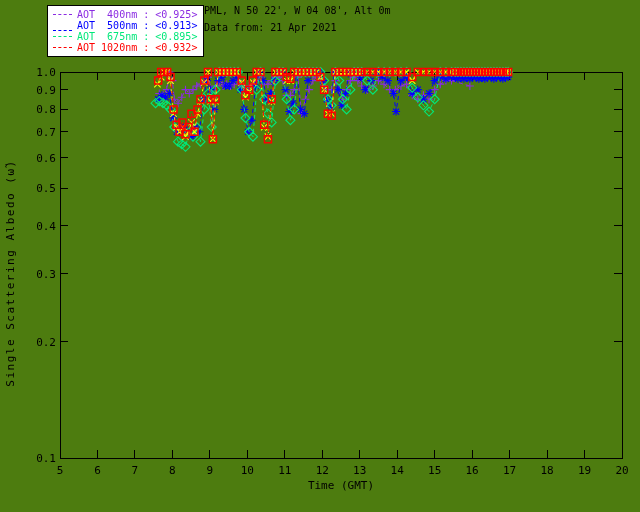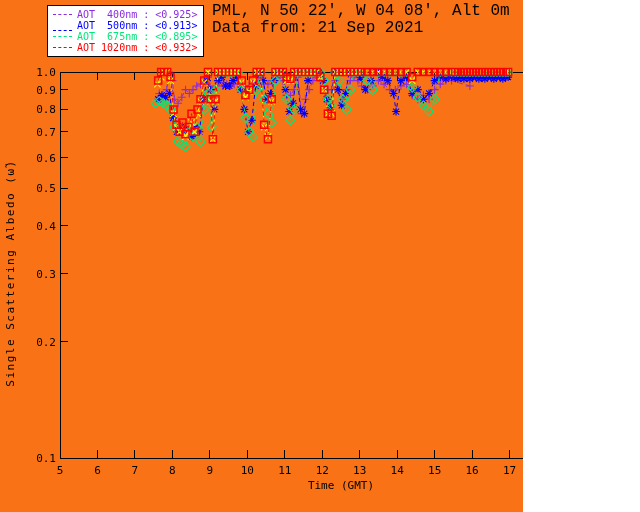--- a/index.html
+++ b/index.html
@@ -1,43 +1,43 @@
 <!DOCTYPE html>
 <html><head>
 <meta charset="utf-8">
 <style>
   html,body{margin:0;padding:0;background:#fff;}
   .screen{
-    position:relative;width:523px;height:512px;background:#f97316;
+    position:relative;width:640px;height:512px;background:#4d7c0f;
     font-family:"DejaVu Sans Mono",monospace;overflow:hidden;
   }
   .legend{
     position:absolute;left:47px;top:5px;border:1px solid #000;
     padding:3px 6px 3px 5px;background:#fff;z-index:2;
   }
   .legend-row{display:flex;align-items:center;height:11px;font-size:10px;line-height:11px;white-space:pre;}
   .legend-dash{display:inline-block;width:19px;height:0;border-top:1px dashed currentColor;margin-right:5px;flex:0 0 auto;}
-  .hdr{position:absolute;left:212px;top:5px;color:#000;font-size:16px;line-height:12px;z-index:2;font-family:Liberation Mono, monospace;}
+  .hdr{position:absolute;left:204px;top:5px;color:#000;font-size:10px;line-height:12px;z-index:2;}
   .hdr .l1{margin-bottom:5px;}
   svg{position:absolute;left:0;top:0;}
   svg text{font-family:"DejaVu Sans Mono",monospace;fill:#000;}
 </style>
 </head>
 <body>
 
 <div class="screen">
   <div class="legend" id="legend">
       <div class="legend-row" style="color: rgb(139, 43, 226);"><span class="legend-dash"></span><span>AOT  400nm : &lt;0.925&gt;</span></div>
       <div class="legend-row" style="color: rgb(0, 0, 255); align-items: flex-end;"><span class="legend-dash"></span><span>AOT  500nm : &lt;0.913&gt;</span></div>
       <div class="legend-row" style="color: rgb(0, 232, 122); text-align: right;"><span class="legend-dash"></span><span>AOT  675nm : &lt;0.895&gt;</span></div>
       <div class="legend-row" style="color: rgb(255, 0, 0);"><span class="legend-dash"></span><span>AOT 1020nm : &lt;0.932&gt;</span></div>
     </div>
   <div class="hdr">
     <div class="l1">PML, N 50 22', W 04 08', Alt 0m</div>
-    <div class="l2">Data from: 21 Sep 2021</div>
+    <div class="l2">Data from: 21 Apr 2021</div>
   </div>
   <svg id="plot" width="640" height="512" viewBox="0 0 640 512">
       <g shape-rendering="crispEdges">
         <rect x="60" y="72" width="562" height="386" fill="none" stroke="#000" stroke-width="1"></rect>
       </g>
       <g shape-rendering="crispEdges">
         <line x1="60" y1="458" x2="60" y2="450" stroke="#000"></line>
         <line x1="60" y1="72" x2="60" y2="80" stroke="#000"></line>
         <text x="60" y="474" font-size="11" text-anchor="middle">5</text>
         <line x1="97.46666666666667" y1="458" x2="97.46666666666667" y2="450" stroke="#000"></line>

